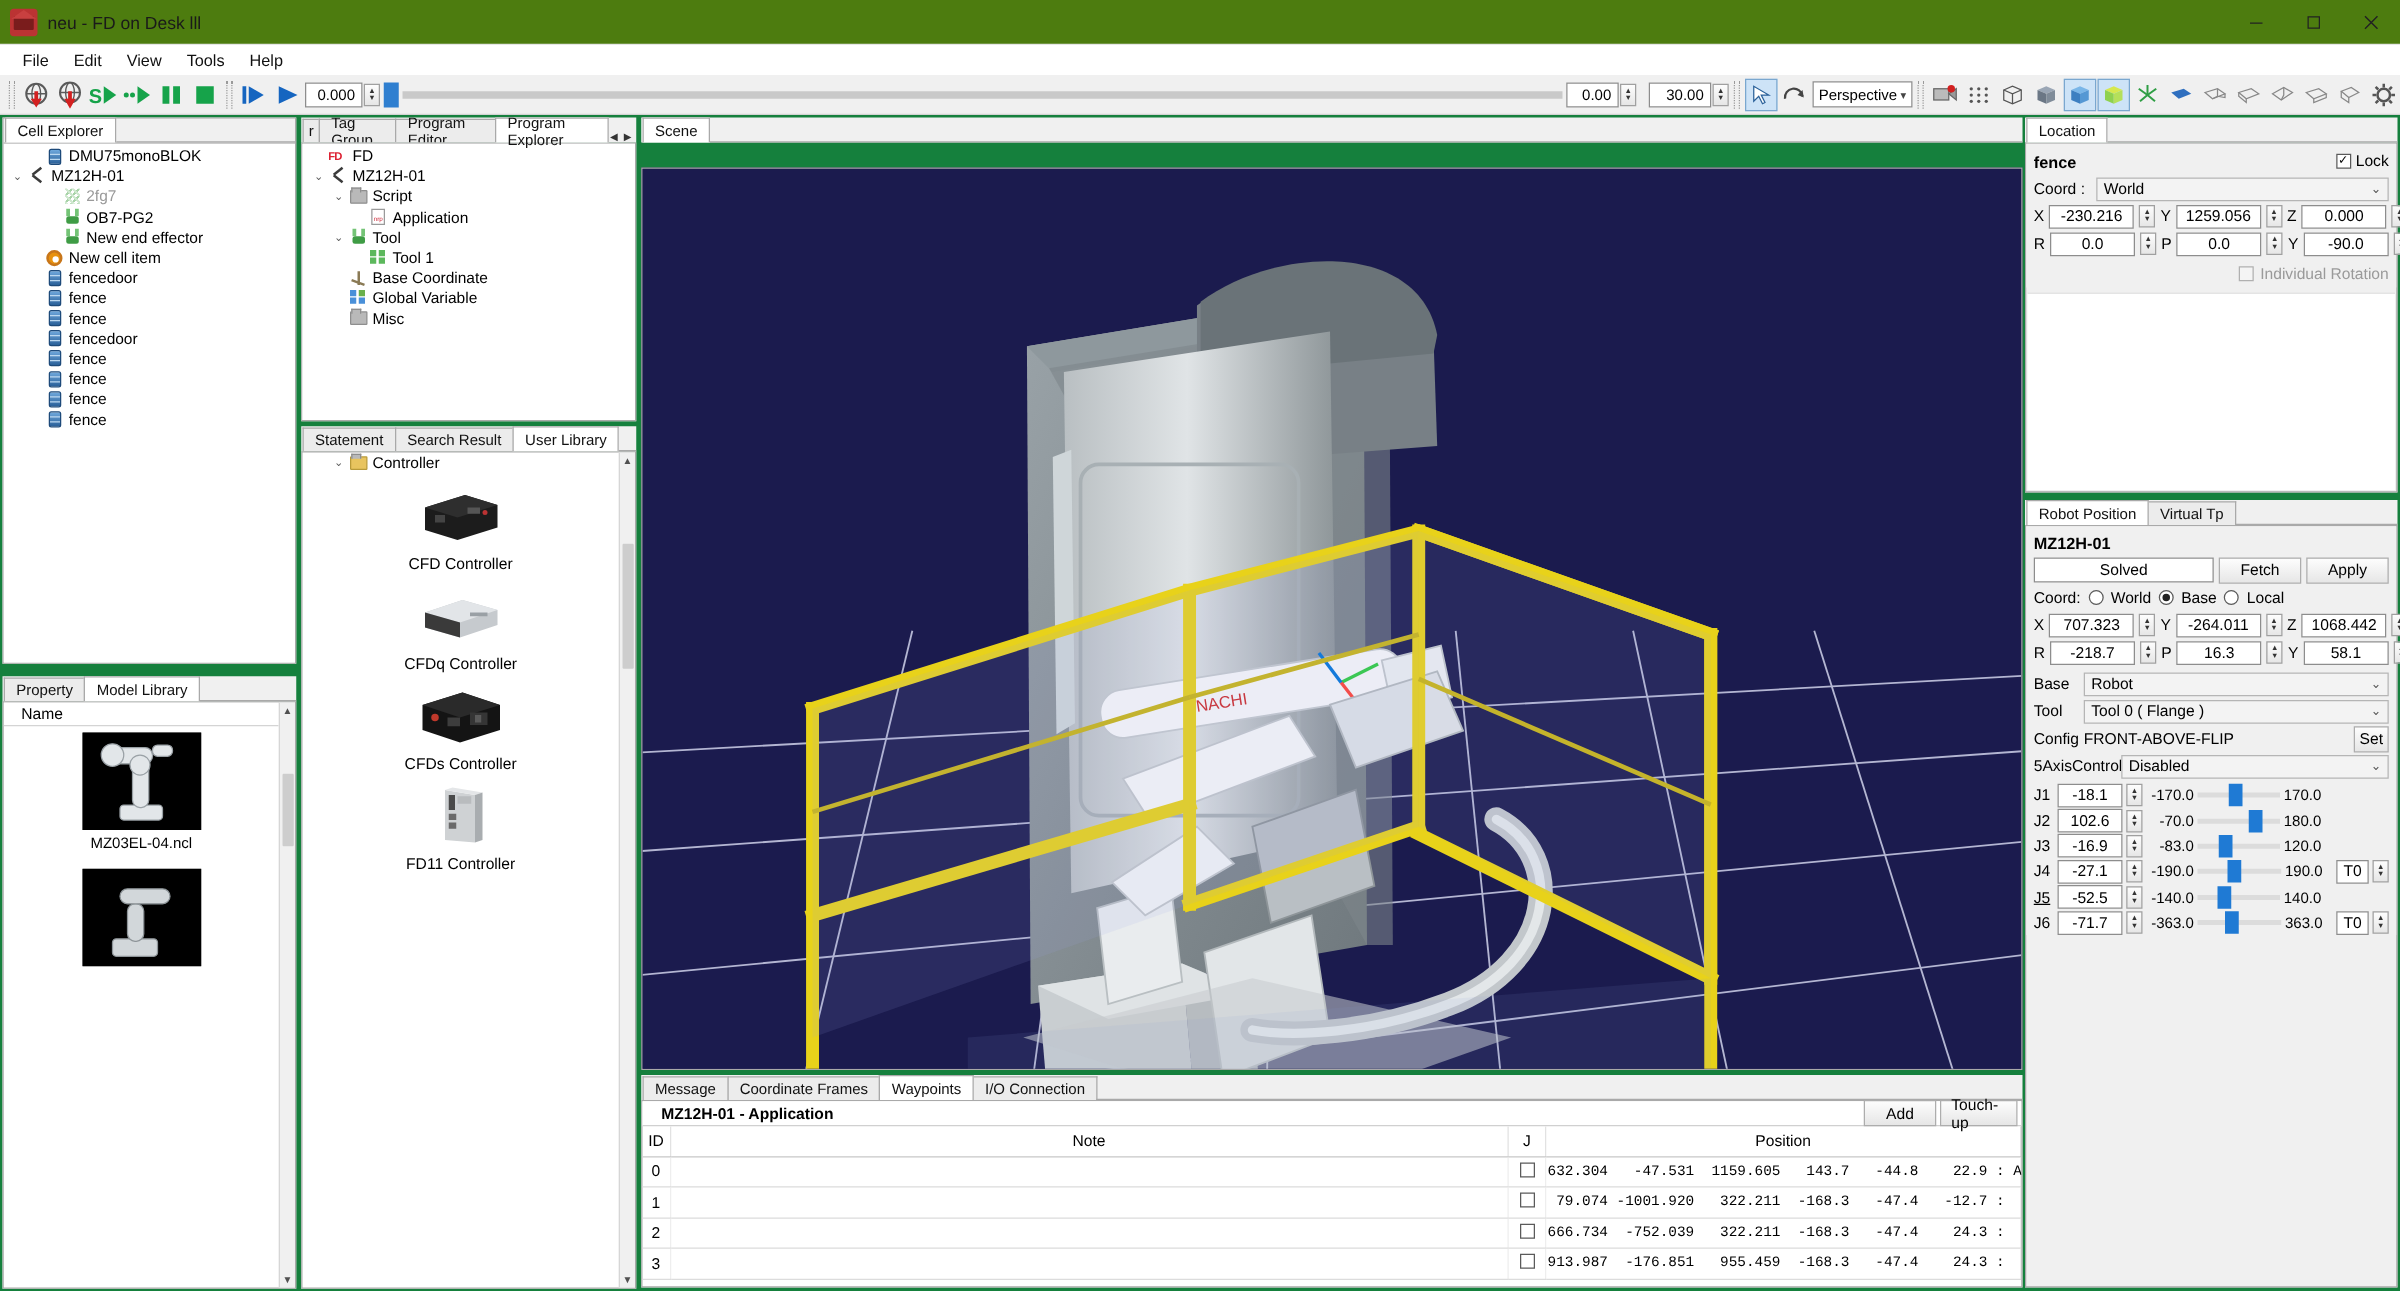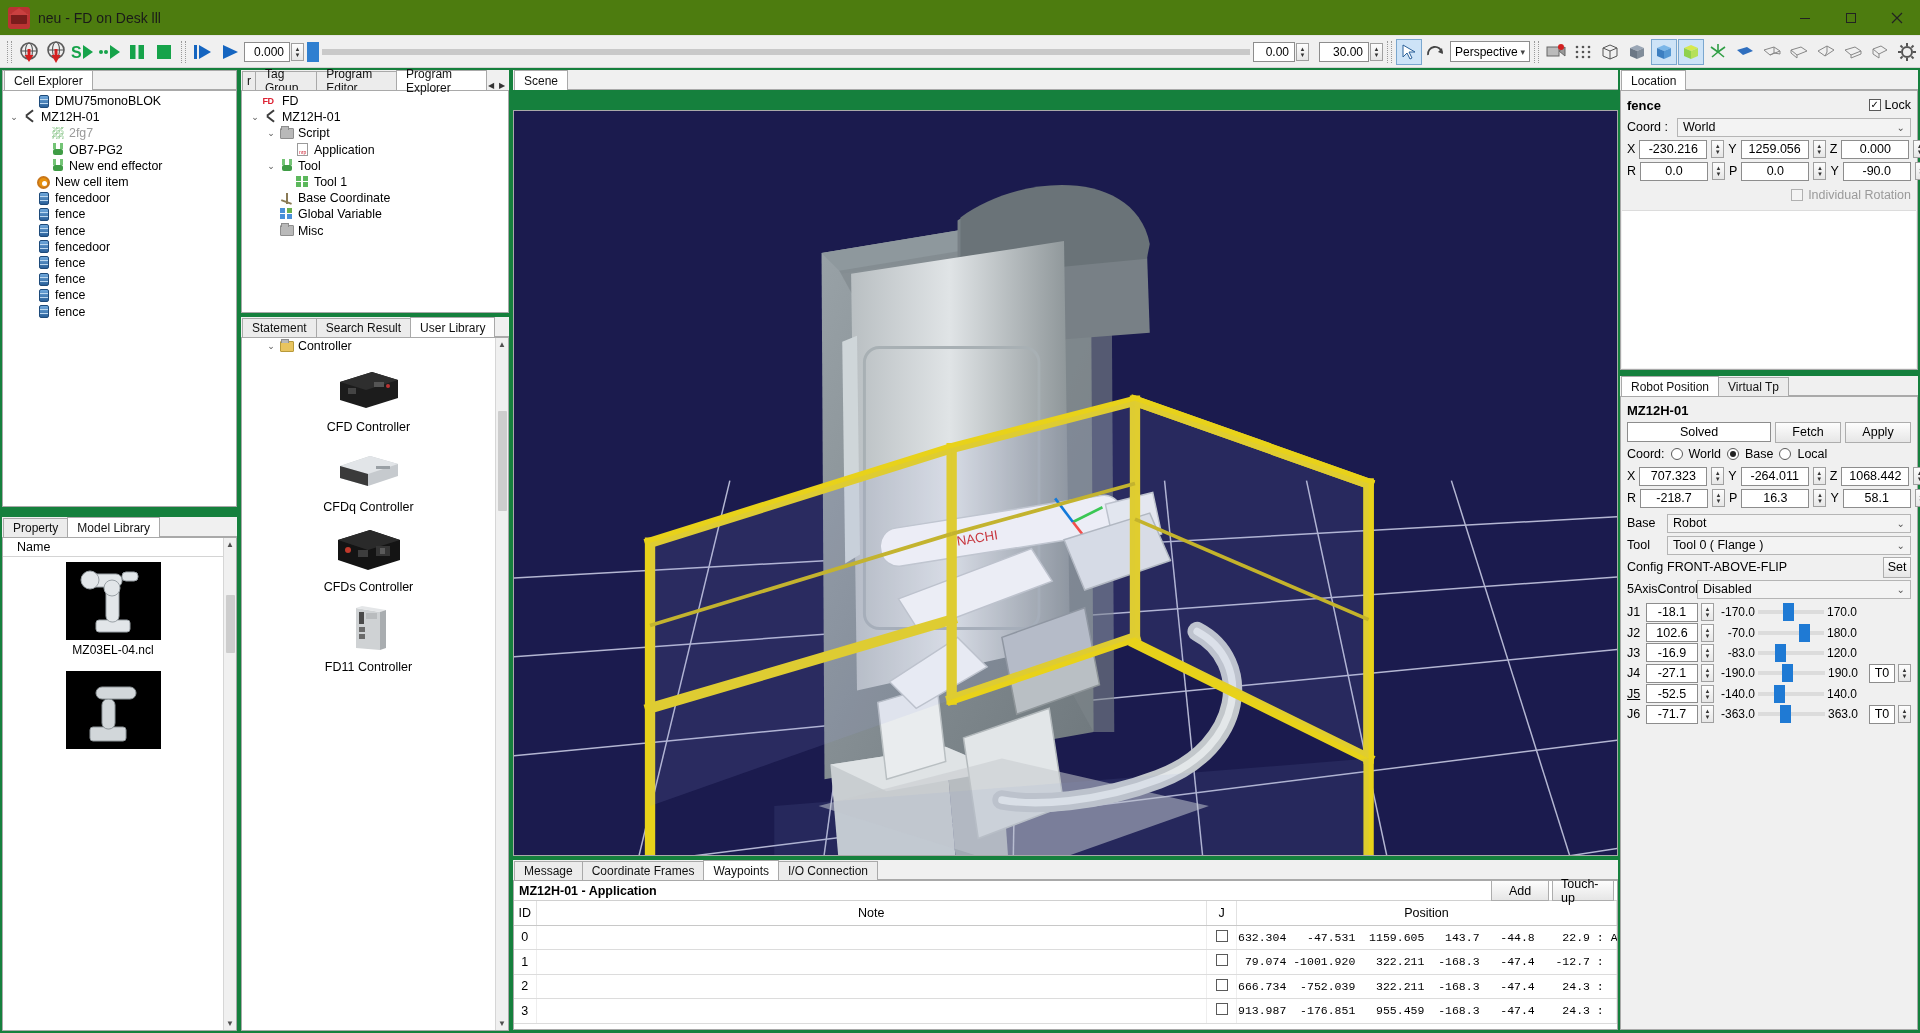--- a/index.html
+++ b/index.html
@@ -148,21 +148,21 @@
   .btn { height:21px; border:1px solid #adadad; background:linear-gradient(#fdfdfd,#e6e6e6); display:flex;align-items:center;justify-content:center; font-size:12.5px; padding:0 8px;}
   .jrow{ display:flex; align-items:center; height:20.4px; gap:3px; font-size:12px;}
   .track{ height:4px; background:#dcdcdc; position:relative; flex:1; }
   .thumb{ position:absolute; top:-7px; width:11px; height:18px; background:#1f7ad4; }
   .jlim{ width:38px; font-size:12px; }
 
   .bigtitle{ font-weight:bold; font-size:13px; }
 
   
   .wp { border:1px solid #a9a9a9; background:#fff; display:flex; flex-direction:column; min-height:0;}
-  .wphdr { height:20px; display:flex; align-items:center; background:#fff; border-bottom:1px solid #d0d0d0; padding-left:5px;}
+  .wphdr { height:20px; display:flex; align-items:center; background:#fff; border-bottom:1px solid #d0d0d0; padding-left:15px;}
   .wpttl { font-weight:bold; font-size:12.5px; }
   .wpbtns{ margin-left:auto; display:flex; gap:3px; padding-right:3px;}
   table.wt { border-collapse:collapse; width:100%; font-size:12.5px; table-layout:fixed;}
   table.wt th { font-weight:normal; border-bottom:1px solid #c8c8c8; border-right:1px solid #e2e2e2; height:24px; }
   table.wt td { border-bottom:1px solid #dcdcdc; border-right:1px solid #eee; height:24.5px; }
   .mono { font-family:"Liberation Mono","DejaVu Sans Mono",monospace; font-size:11.5px; white-space:pre; }
 
   
   .vsb { width:13px; background:#f0f0f0; border-left:1px solid #d6d6d6; display:flex; flex-direction:column; align-items:center; }
   .vsb .arw { height:13px; font-size:8px; color:#505050; display:flex;align-items:center;justify-content:center;width:100%;}
@@ -191,20 +191,27 @@
           </svg>
       </div>
       <div class="winbtn close">
         <svg width="12" height="12" viewBox="0 0 12 12">
             <path d="M1 1 L11 11 M11 1 L1 11" stroke="#222" stroke-width="1.2"></path>
           </svg>
       </div>
     </div>
   </div>
 
+  <div class="menubar">
+    <div class="mi">File</div>
+    <div class="mi">Edit</div>
+    <div class="mi">View</div>
+    <div class="mi">Tools</div>
+    <div class="mi">Help</div>
+  </div>
 
   <div class="toolbar">
     <div class="grip"></div>
     <div class="tb">
       <svg width="22" height="22" viewBox="0 0 22 22">
         <circle cx="11" cy="10" r="8" fill="none" stroke="#5a5a5a" stroke-width="1.6"></circle>
         <ellipse cx="11" cy="10" rx="3.5" ry="8" fill="none" stroke="#5a5a5a" stroke-width="1.1"></ellipse>
         <path d="M3 10 H19" stroke="#5a5a5a" stroke-width="1.1"></path>
         <path d="M11 21 L6.5 14 H9.5 V8 H12.5 V14 H15.5 Z" fill="#d32020"></path>
       </svg>

